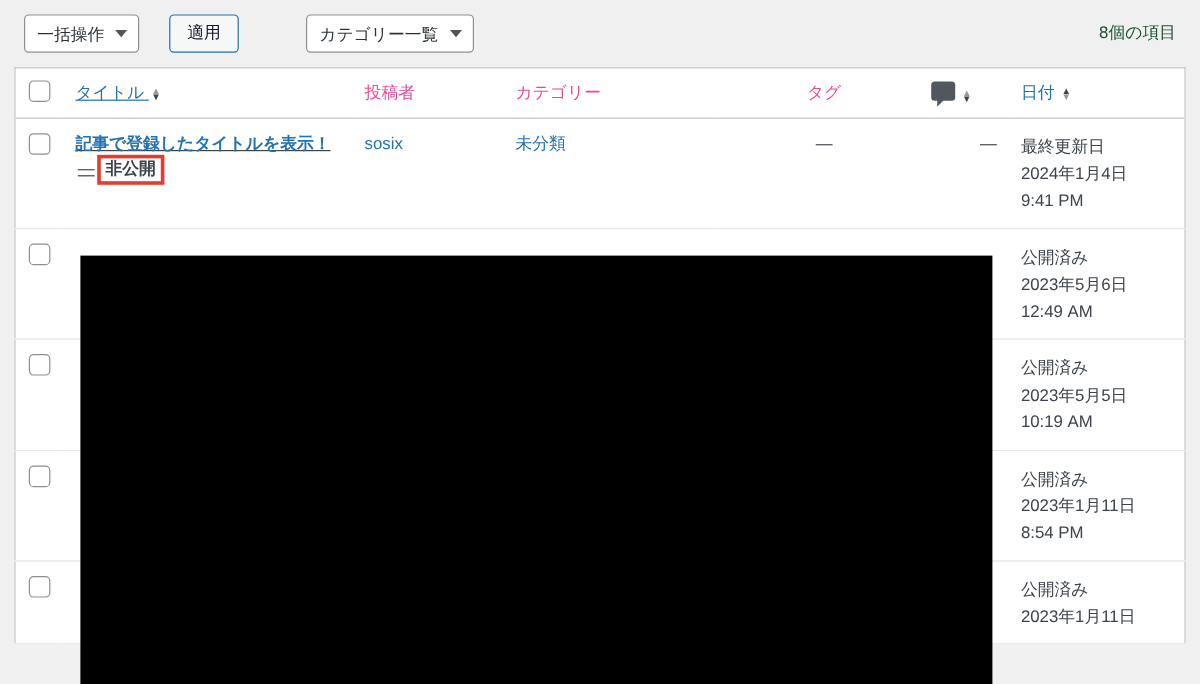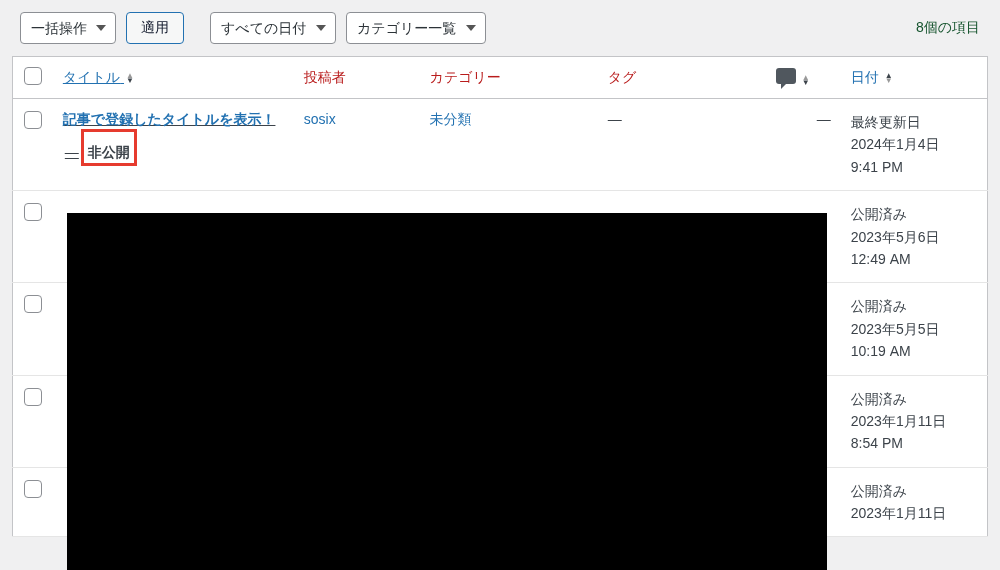--- a/index.html
+++ b/index.html
@@ -9,21 +9,21 @@
       background: #f0f0f1;
       color: #3c434a;
       width: 1000px;
       height: 570px;
       overflow: hidden;
     }
     .toolbar {
       display: flex;
       align-items: center;
       padding: 12px 20px 8px 20px;
-      gap: 10px;
+      gap: 25px;
     }
     select, .btn {
       background: #fff;
       border: 1px solid #8c8f94;
       border-radius: 4px;
       padding: 5px 28px 5px 10px;
       font-size: 14px;
       height: 32px;
       appearance: none;
       position: relative;
@@ -61,21 +61,21 @@
       border: 1px solid #c3c4c7;
     }
     thead th {
       text-align: left;
       padding: 10px 10px;
       font-weight: 400;
       color: #2271b1;
       border-bottom: 1px solid #c3c4c7;
       background: #fff;
     }
-    thead th.dark { color: #b91c1c; font-weight: 400; }
+    thead th.dark { color: #ec4899; font-weight: 400; }
     .sort-icons {
       display: inline-flex;
       flex-direction: column;
       vertical-align: middle;
       margin-left: 2px;
       line-height: 5px;
       font-size: 8px;
     }
     .sort-icons .u { color: #999; }
     .sort-icons .d { color: #3c434a; }
@@ -91,33 +91,33 @@
     .cb input {
       width: 18px; height: 18px;
       border: 1px solid #8c8f94;
       border-radius: 4px;
       appearance: none;
       background: #fff;
     }
     .col-title { width: 230px; text-decoration: underline; }
     .col-author { width: 120px; }
     .col-cat { width: 170px; }
-    .col-tag { width: 170px; }
+    .col-tag { width: 170px; text-align: center; }
     .col-comments { width: 62px; text-align: right; }
     .col-date { width: 140px; }
     a.link { color: #2271b1; text-decoration: none; }
     a.link.strong { font-weight: 600; }
     .status-sep { color: #3c434a; margin: 0 2px; }
     .status-label {
       color: #3c434a;
       font-weight: 600;
     }
     .highlight-box {
       border: 3px solid #e63b2e;
-      padding: 12px 4px 1px 4px;
+      padding: 0 4px 1px 4px;
       display: inline-block;
     }
     .dash { color: #3c434a; }
     .date-cell { color: #3c434a; line-height: 1.6; }
     .redacted {
       position: absolute;
       left: 67px;
       top: 213px;
       width: 760px;
       height: 357px;
@@ -149,25 +149,20 @@
 <div class="toolbar">
   <span class="select-wrap">
     <select>
       <option>一括操作</option>
     </select>
   </span>
   <button class="btn">適用</button>
   <span style="width:6px"></span>
   <span class="select-wrap">
     <select>
-      <option>すべての日付</option>
-    </select>
-  </span>
-  <span class="select-wrap">
-    <select>
       <option>カテゴリー一覧</option>
     </select>
   </span>
   <span class="item-count">8個の項目</span>
 </div>
 
 <table>
   <thead>
     <tr>
       <th class="cb">

